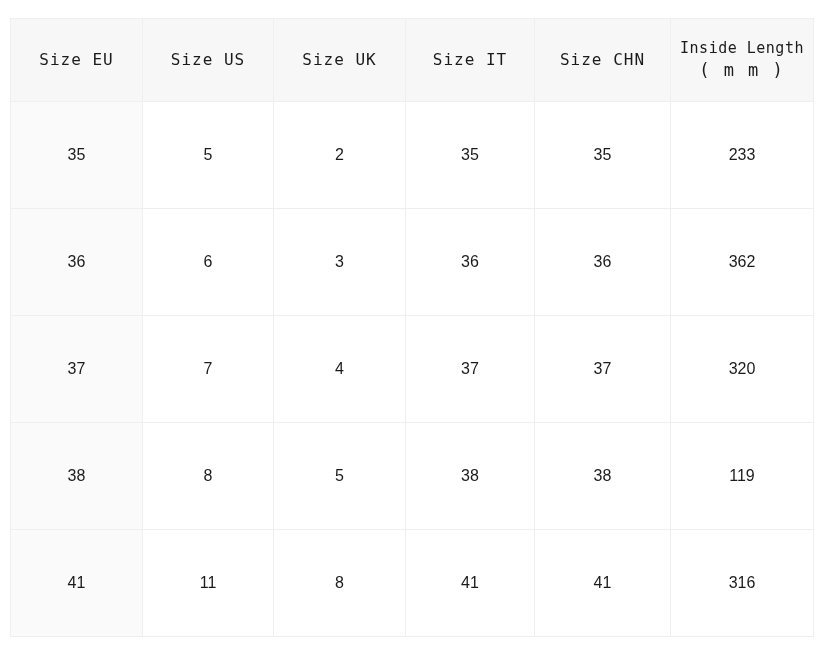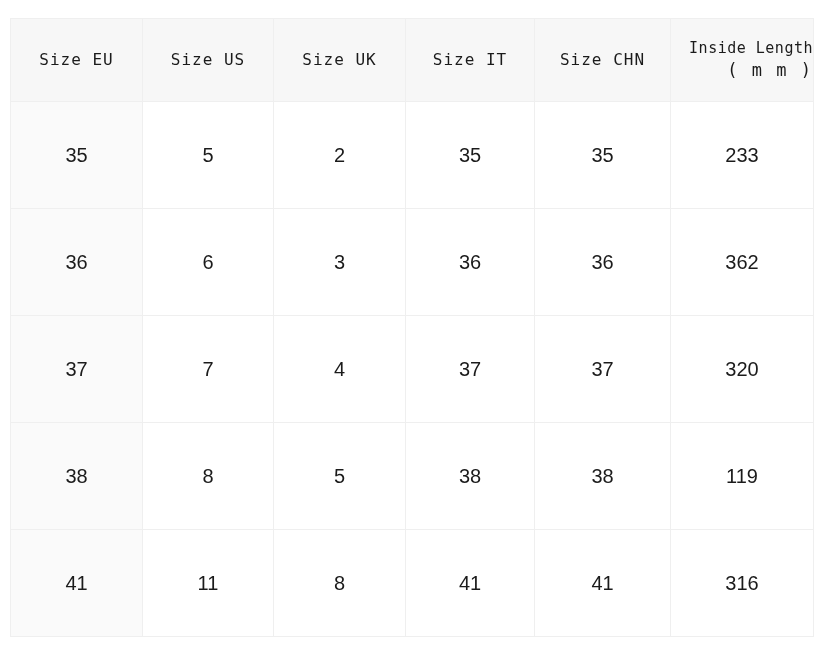--- a/index.html
+++ b/index.html
@@ -49,28 +49,27 @@
     line-height: 1.35;
   }
   table.size-table th .hdr-sub {
     display: block;
     font-size: 17px;
     letter-spacing: 2px;
   }
   table.size-table th.hdr-inside-length {
     font-size: 15px;
     letter-spacing: 0.5px;
-    text-align: right;
   }
   table.size-table tbody tr {
     height: 76px;
   }
   table.size-table td {
     background: #ffffff;
-    font-size: 20px;
+    font-size: 16px;
   }
   table.size-table td.first-col {
     background: #fafafa;
   }
 </style>
 </head>
 <body>
 
 <div class="page">
   <div class="size-table-wrap">

